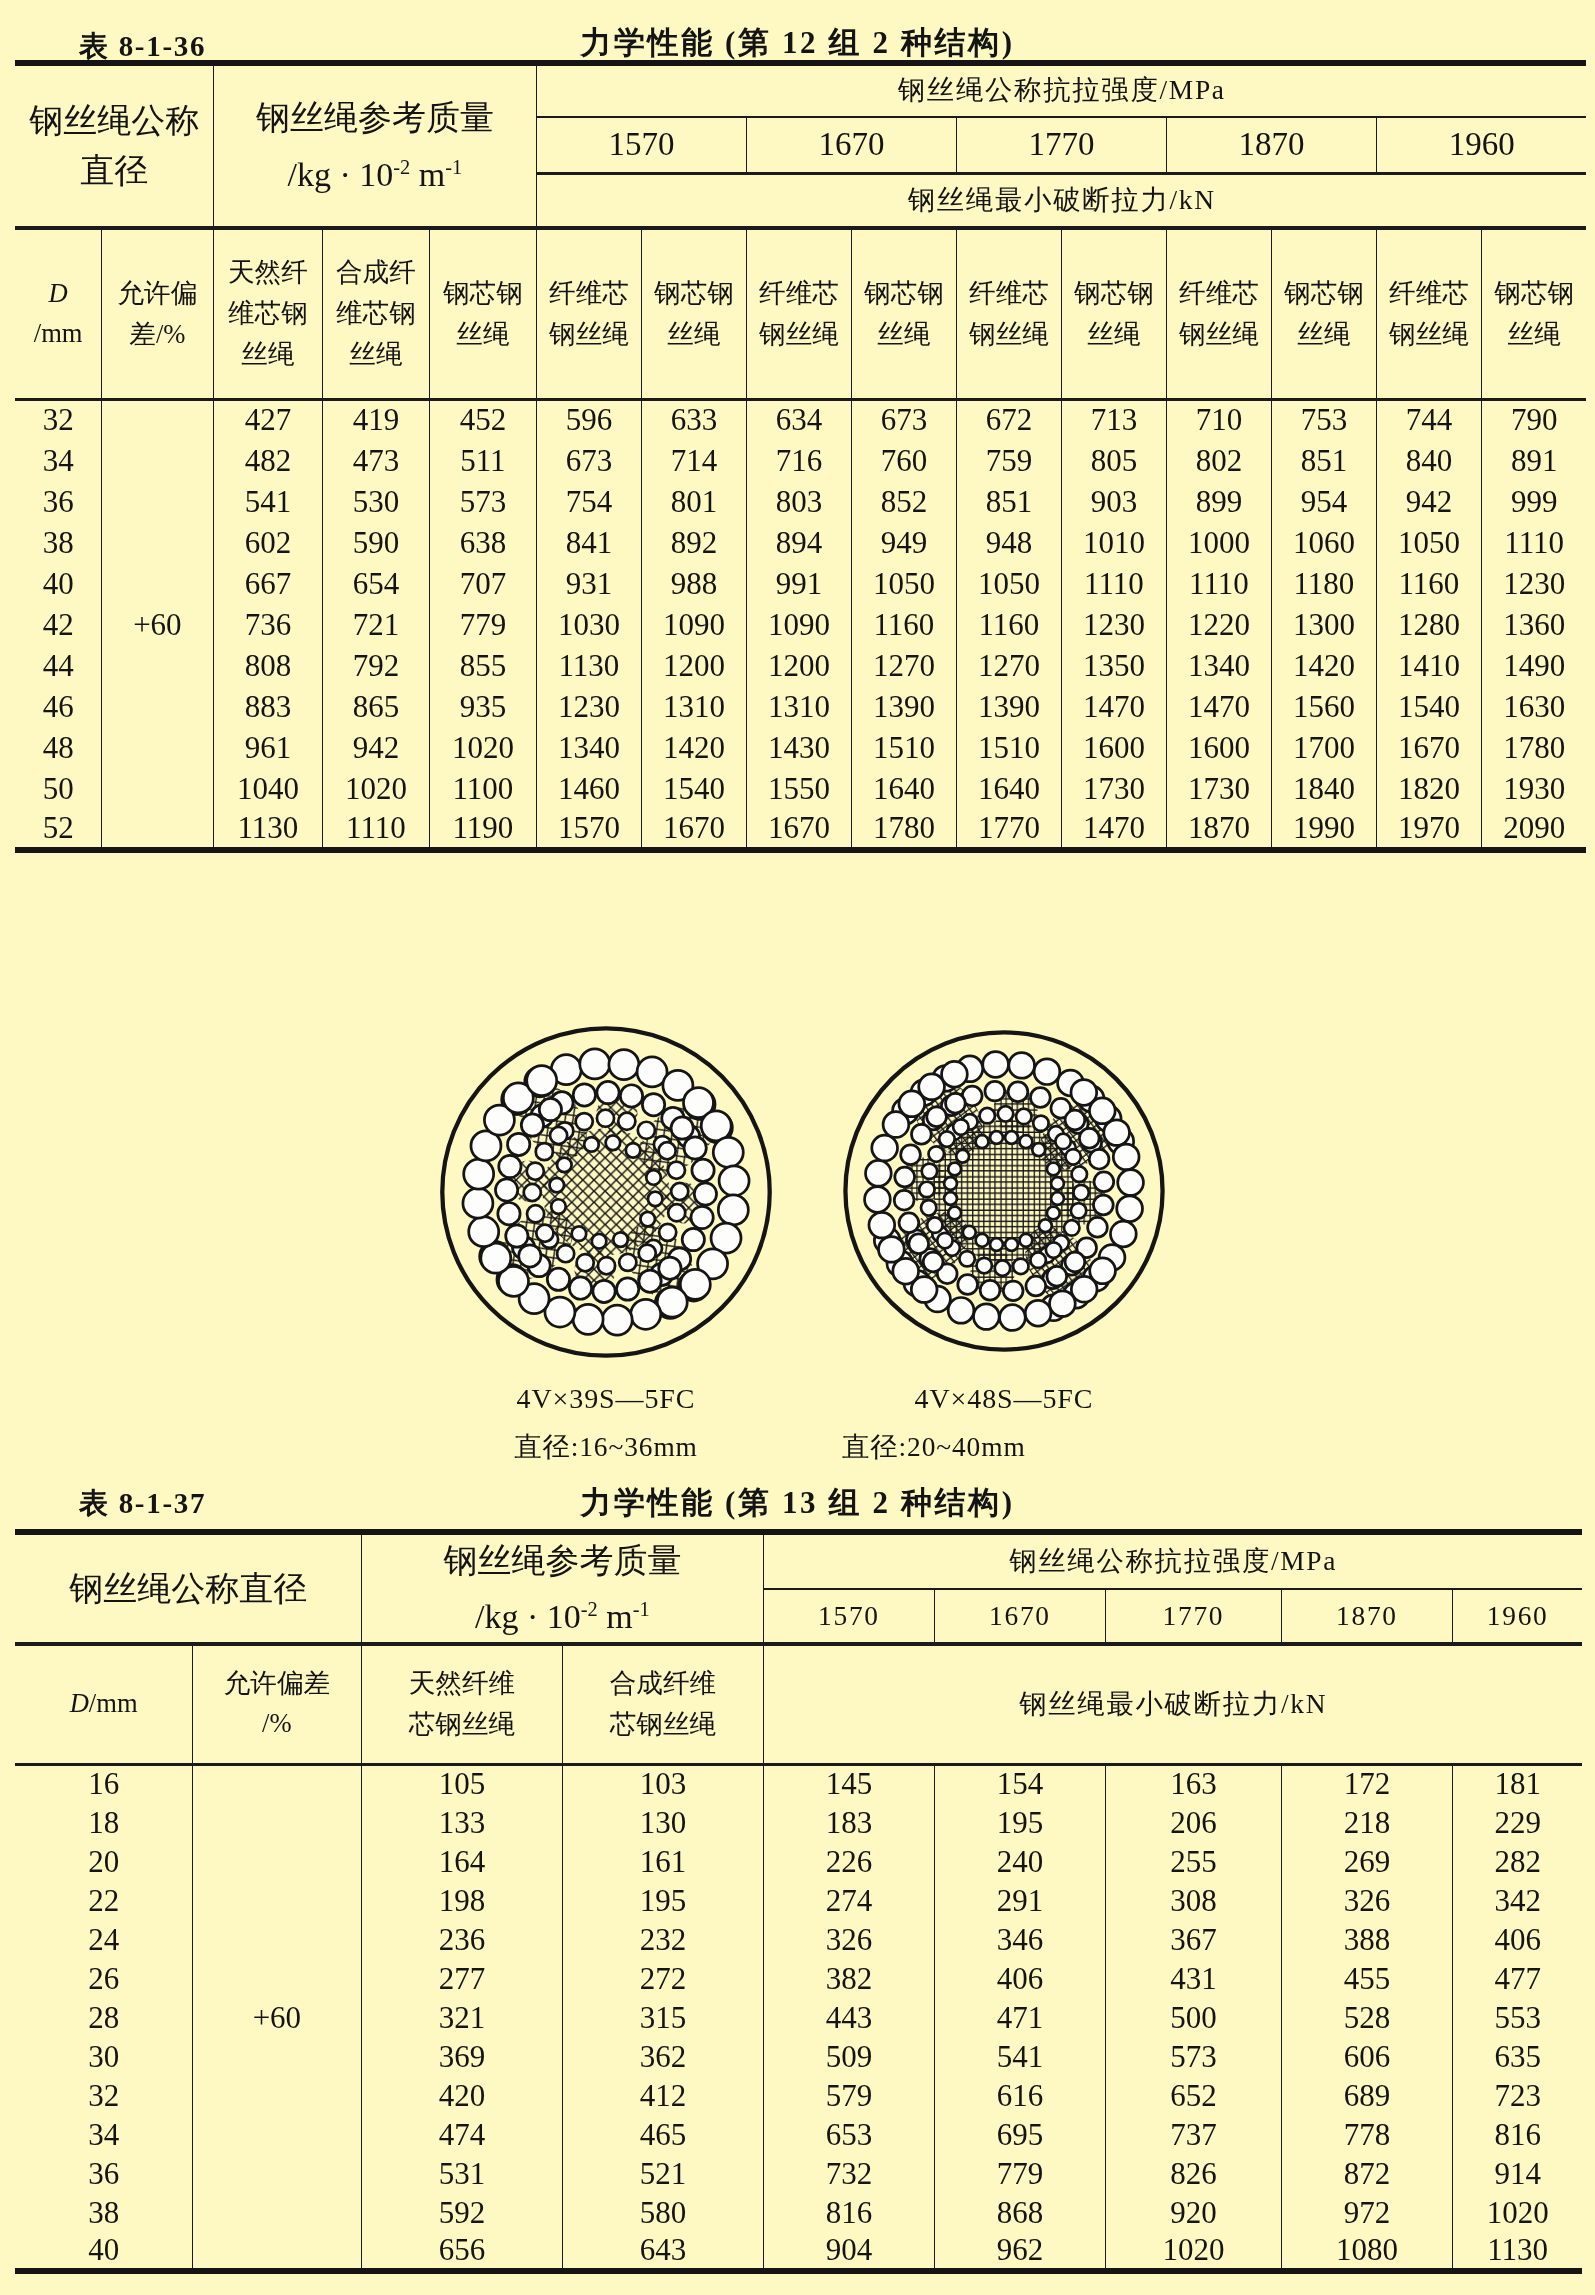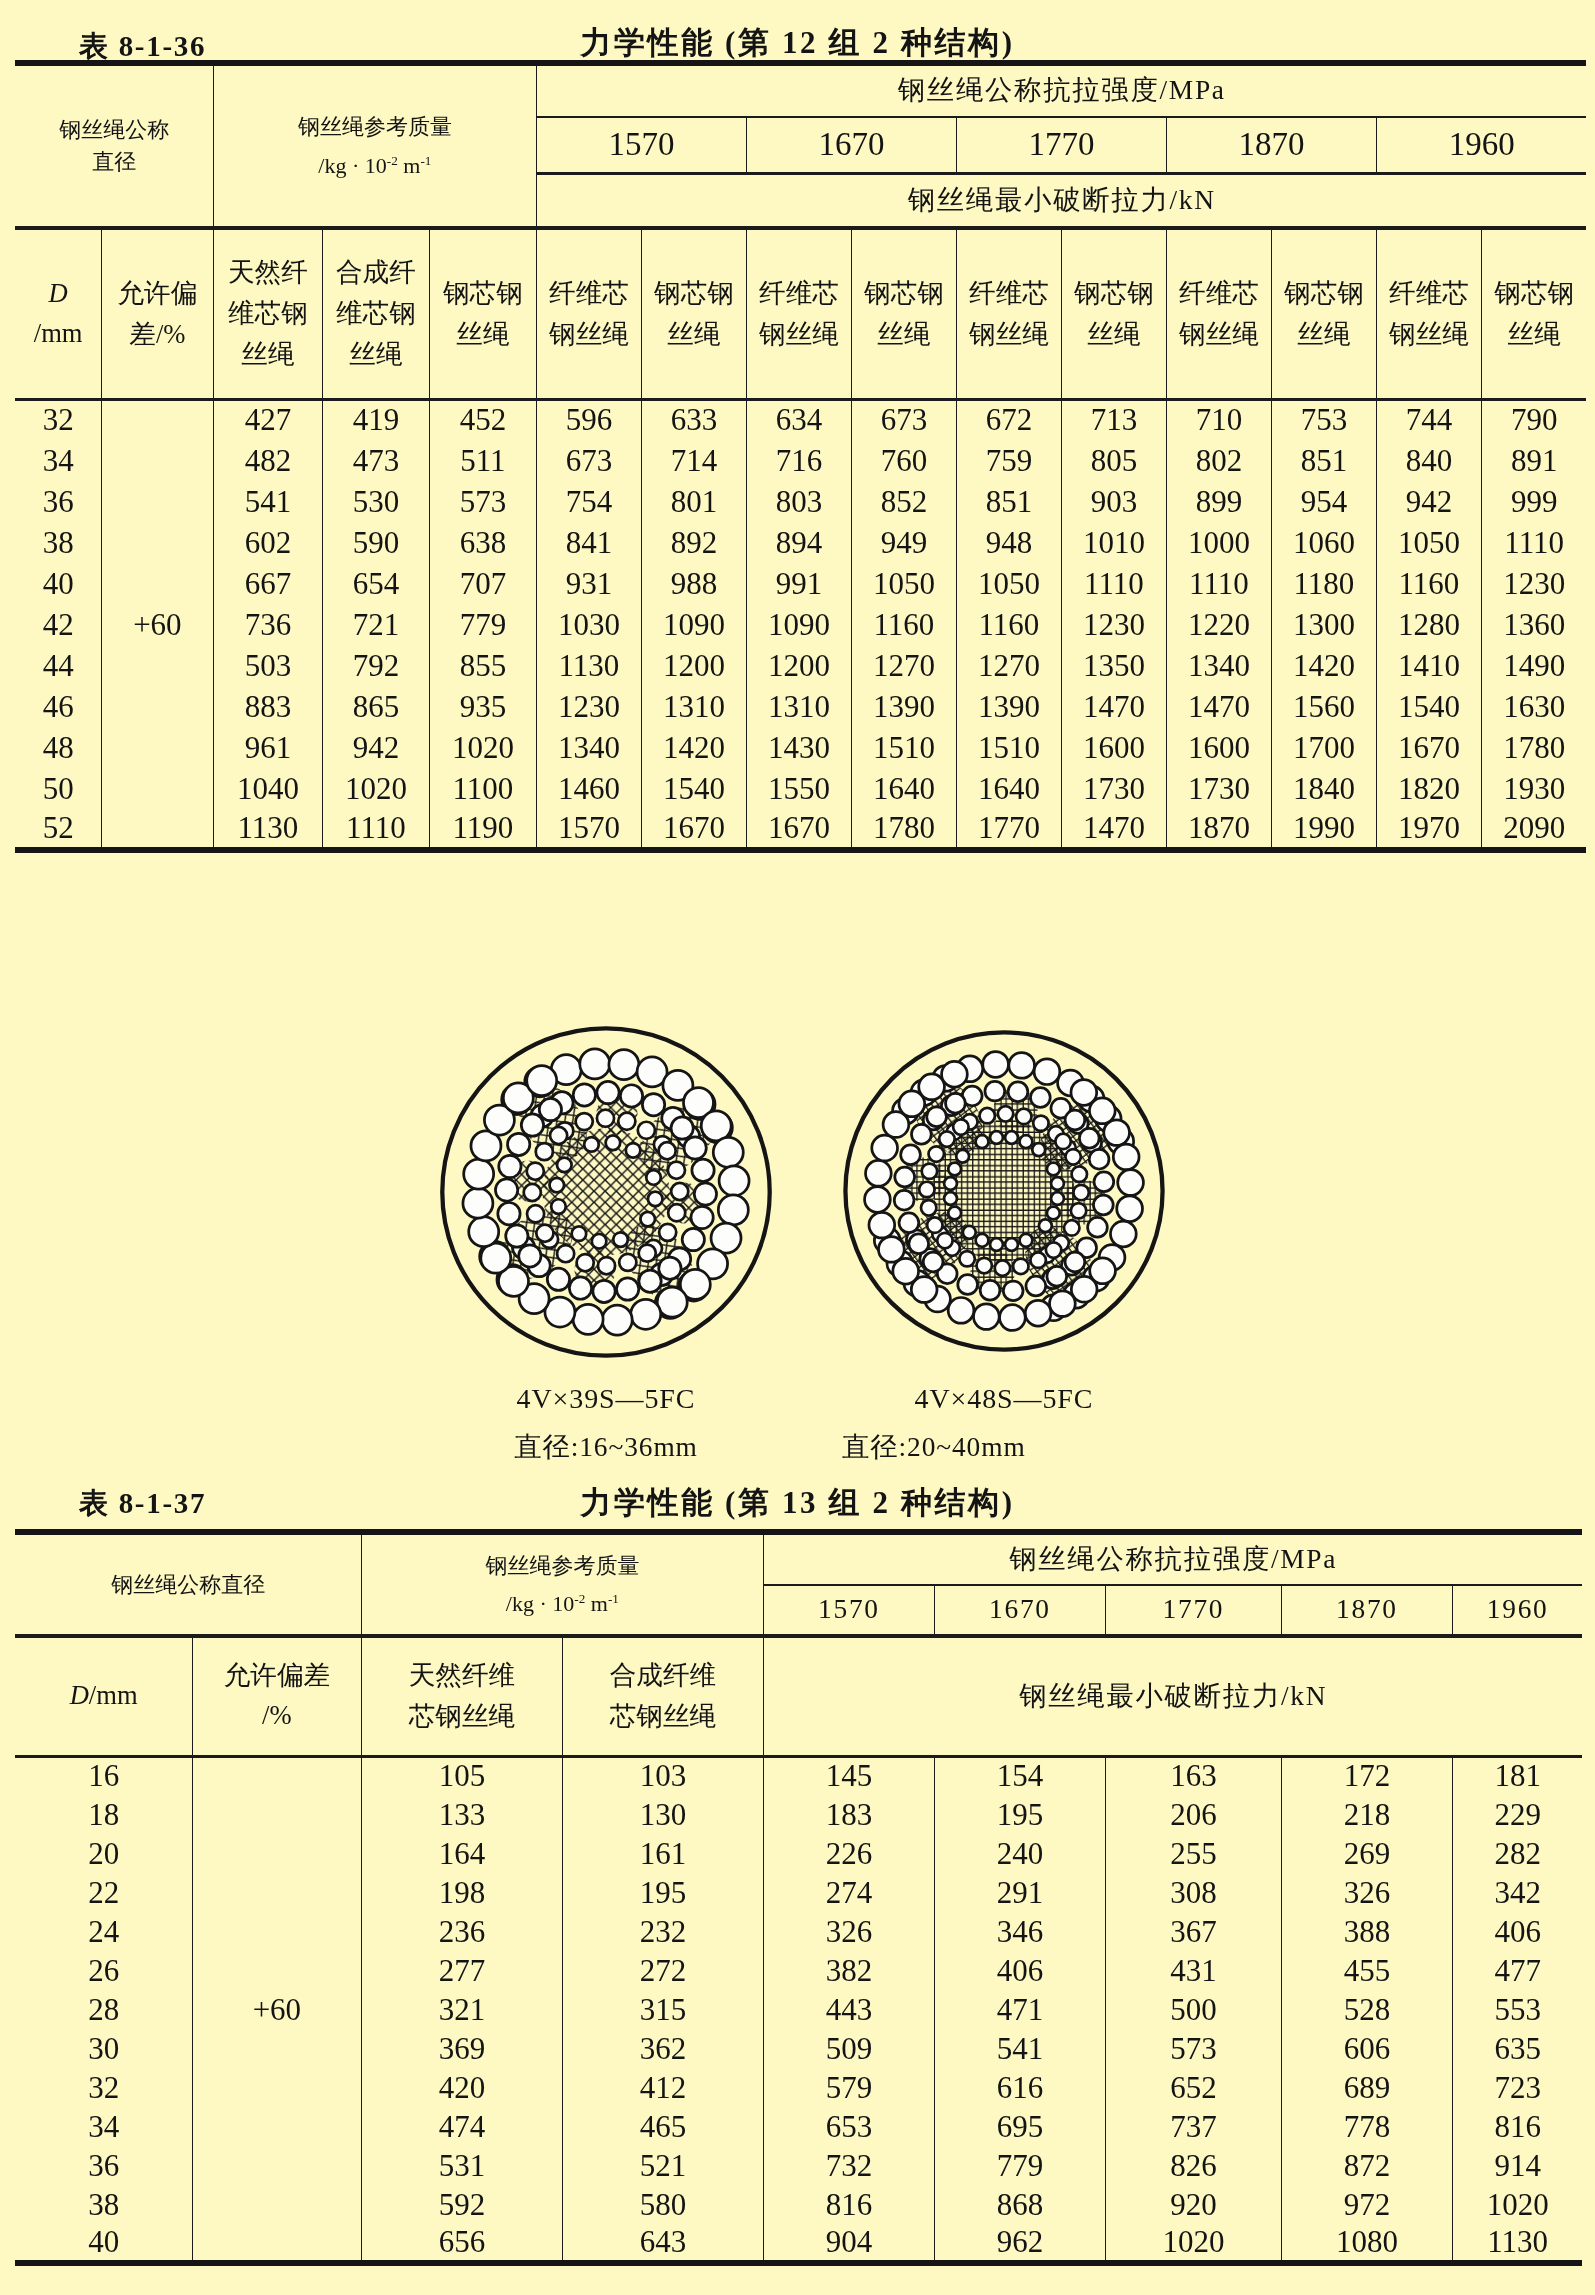--- a/index.html
+++ b/index.html
@@ -11,21 +11,21 @@
   .abs{position:absolute;}
   .caption-row{left:0;width:1595px;text-align:center;}
   .tbl-label{font-weight:bold;font-size:29px;letter-spacing:1.7px;}
   .tbl-title{font-weight:bold;font-size:31px;letter-spacing:2.6px;}
   .fig-title{font-weight:bold;font-size:34px;letter-spacing:3.4px;left:0;width:1595px;text-align:center;}
 
   table{border-collapse:collapse;table-layout:fixed;}
   table.doc{border-top:6px solid #151515;border-bottom:6px solid #151515;}
   td,th{padding:0;font-weight:normal;text-align:center;vertical-align:middle;
         overflow:hidden;}
-  th{font-size:22px;line-height:1.5;}
+  th{font-size:34px;line-height:1.5;}
   td{font-size:31px;}
   .vline{border-left:1.7px solid #1b1b1b;}
   .hd-mpa{border-bottom:2.6px solid #1b1b1b;font-size:27.4px;letter-spacing:1.7px;}
   .hd-strength{border-bottom:3.4px solid #1b1b1b;font-size:33px;}
   .hd-kn{border-bottom:4.3px solid #1b1b1b;font-size:27.4px;letter-spacing:1.7px;}
   .hd-left{border-bottom:4.3px solid #1b1b1b;}
   .hd-band2{border-bottom:3.4px solid #1b1b1b;font-size:26.6px;}
   .wrap3{display:inline-block;width:3.05em;line-height:1.55;}
   .wrap4{display:inline-block;width:4.05em;line-height:1.55;}
   .wrap5{display:inline-block;width:5.05em;line-height:1.45;}
@@ -202,21 +202,21 @@
           <td class="vline">1160</td>
           <td class="vline">1230</td>
           <td class="vline">1220</td>
           <td class="vline">1300</td>
           <td class="vline">1280</td>
           <td class="vline">1360</td>
         </tr>
         <tr style="height: 41px;">
           <td>44</td>
           <td class="vline"></td>
-          <td class="vline">503</td>
+          <td class="vline">808</td>
           <td class="vline">792</td>
           <td class="vline">855</td>
           <td class="vline">1130</td>
           <td class="vline">1200</td>
           <td class="vline">1200</td>
           <td class="vline">1270</td>
           <td class="vline">1270</td>
           <td class="vline">1350</td>
           <td class="vline">1340</td>
           <td class="vline">1420</td>

